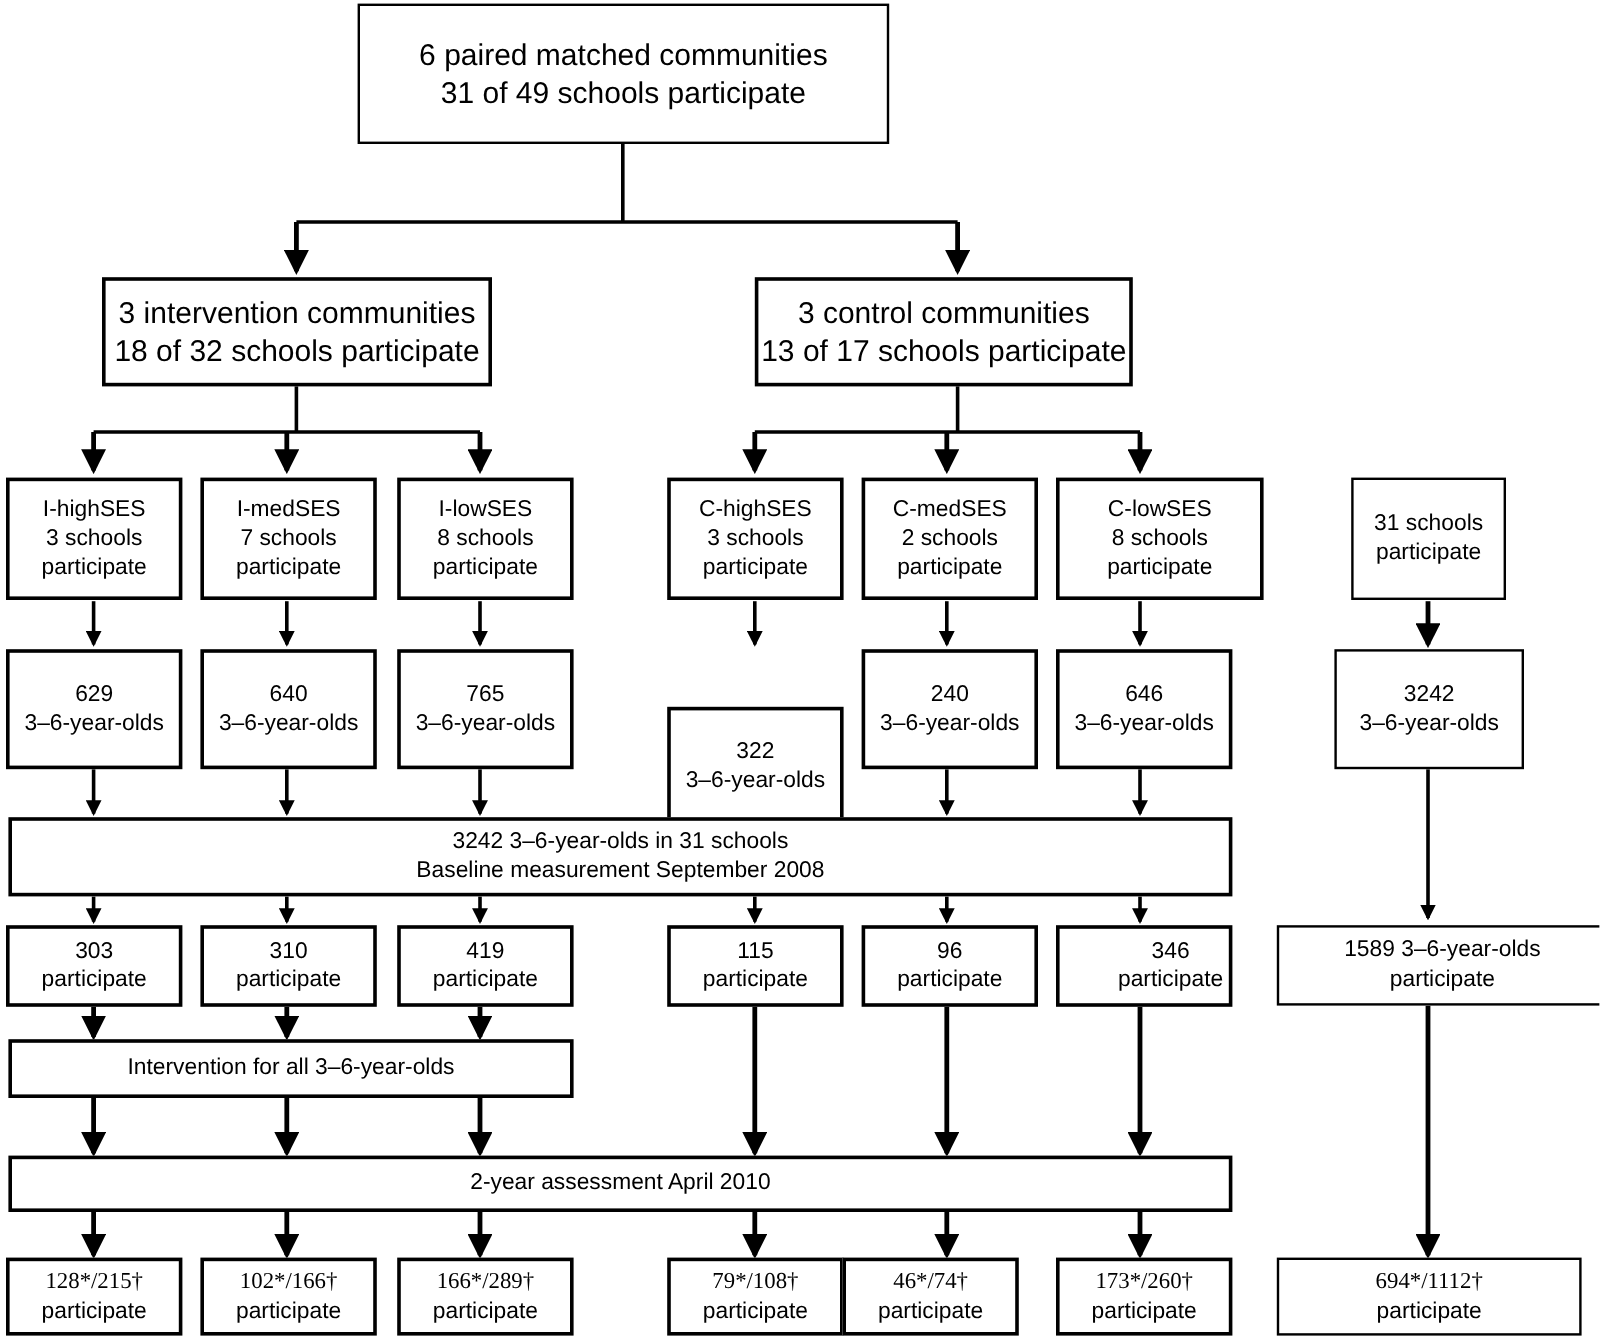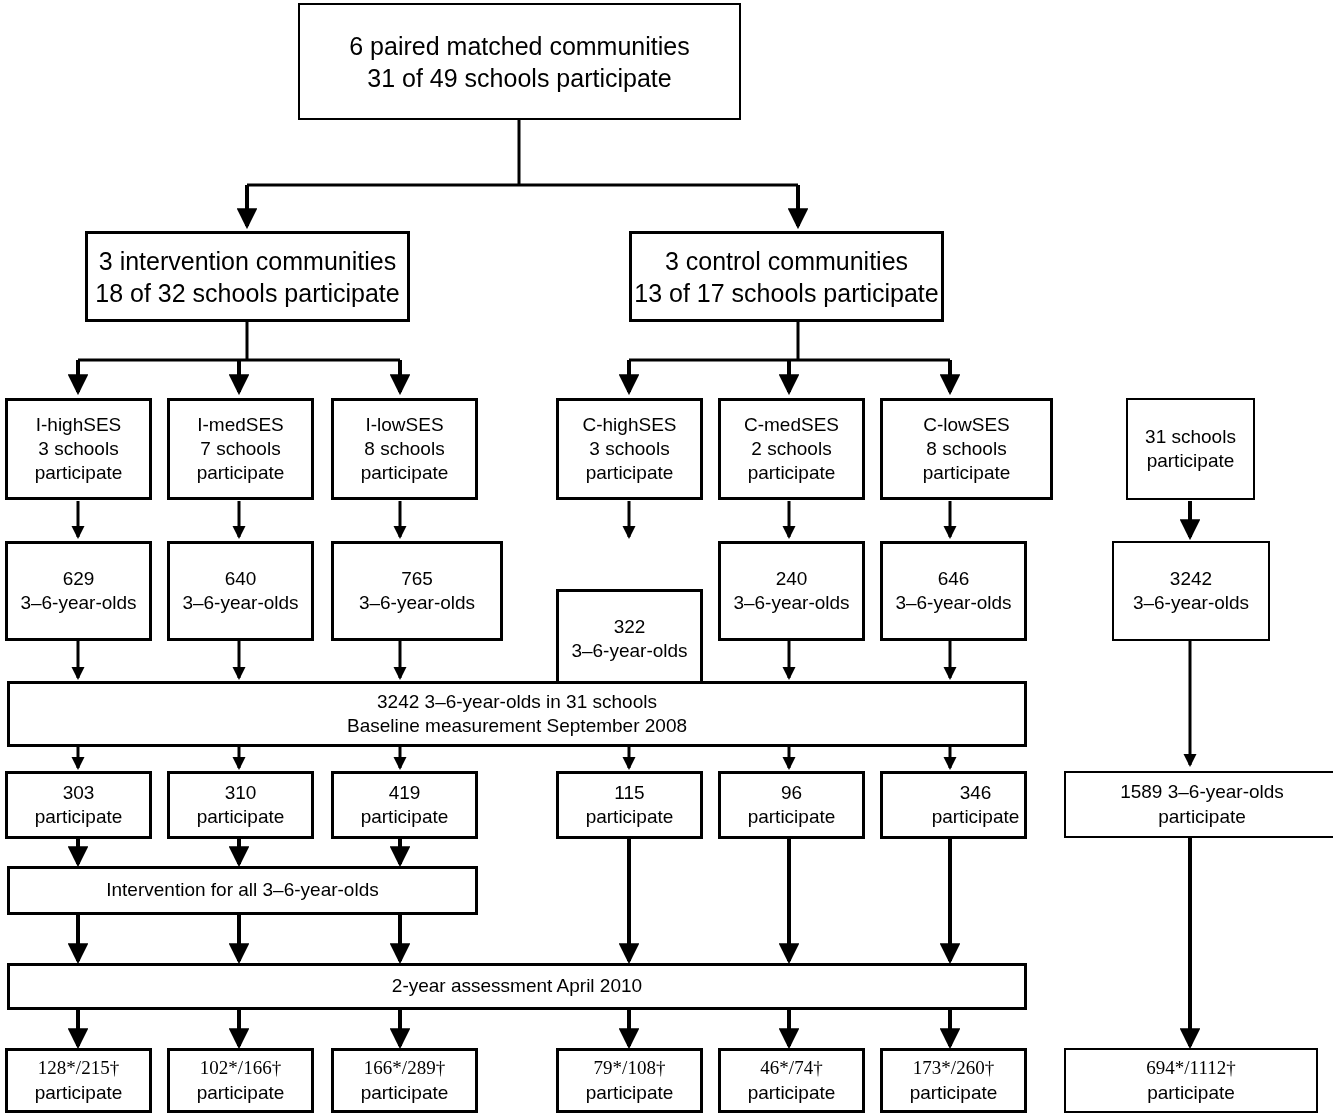--- a/index.html
+++ b/index.html
@@ -187,21 +187,21 @@
   </div>
 
   <div class="node thick fs19" style="left:5px; top:541px; width:147px; height:100px;">
     <span class="ln">629</span>
     <span class="ln">3–6-year-olds</span>
   </div>
   <div class="node thick fs19" style="left:167px; top:541px; width:147px; height:100px;">
     <span class="ln">640</span>
     <span class="ln">3–6-year-olds</span>
   </div>
-  <div class="node thick fs19" style="left:331px; top:541px; width:172px; height:100px;">
+  <div class="node thick fs19" style="left:331px; top:541px; width:147px; height:100px;">
     <span class="ln">765</span>
     <span class="ln">3–6-year-olds</span>
   </div>
   <div class="node thick fs19" style="left:556px; top:541px; width:147px; height:100px;margin-top:48px;">
     <span class="ln">322</span>
     <span class="ln">3–6-year-olds</span>
   </div>
   <div class="node thick fs19" style="left:718px; top:541px; width:147px; height:100px;">
     <span class="ln">240</span>
     <span class="ln">3–6-year-olds</span>
@@ -268,21 +268,21 @@
     <span class="ln">participate</span>
   </div>
   <div class="node thick fs19" style="left:331px; top:1048px; width:147px; height:65px;">
     <span class="ln sym">166*/289†</span>
     <span class="ln">participate</span>
   </div>
   <div class="node thick fs19" style="left:556px; top:1048px; width:147px; height:65px;">
     <span class="ln sym">79*/108†</span>
     <span class="ln">participate</span>
   </div>
-  <div class="node thick fs19" style="left:718px; top:1048px; width:147px; height:65px;">
+  <div class="node thick fs19" style="left:702px; top:1048px; width:147px; height:65px;">
     <span class="ln sym">46*/74†</span>
     <span class="ln">participate</span>
   </div>
   <div class="node thick fs19" style="left:880px; top:1048px; width:147px; height:65px;">
     <span class="ln sym">173*/260†</span>
     <span class="ln">participate</span>
   </div>
 
   <div class="node thin fs19" style="left:1064px; top:1048px; width:254px; height:65px;">
     <span class="ln sym">694*/1112†</span>

